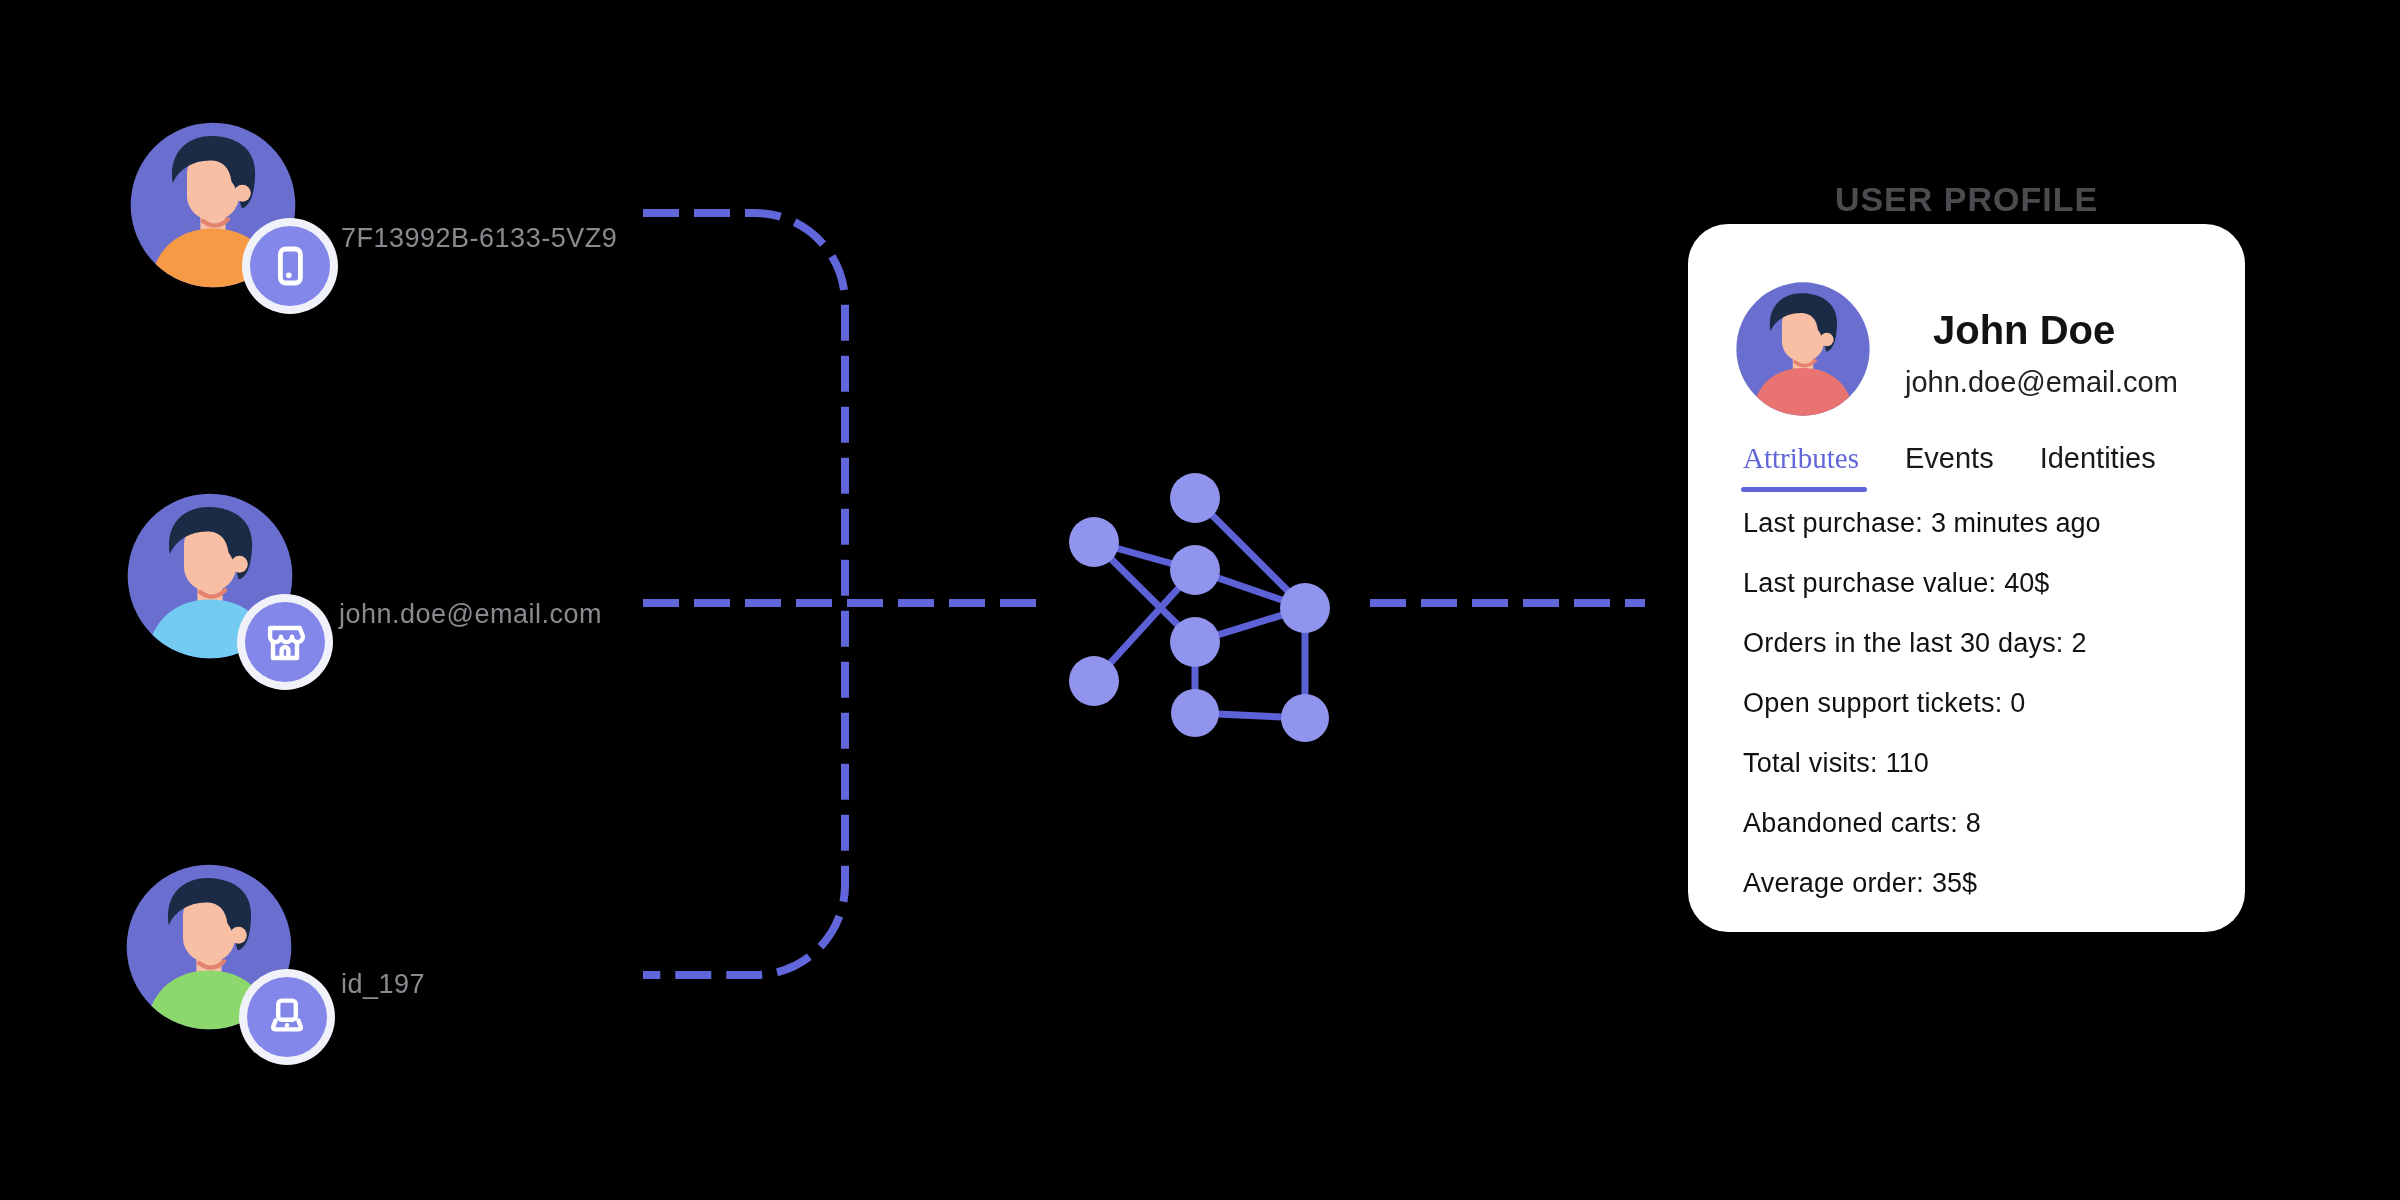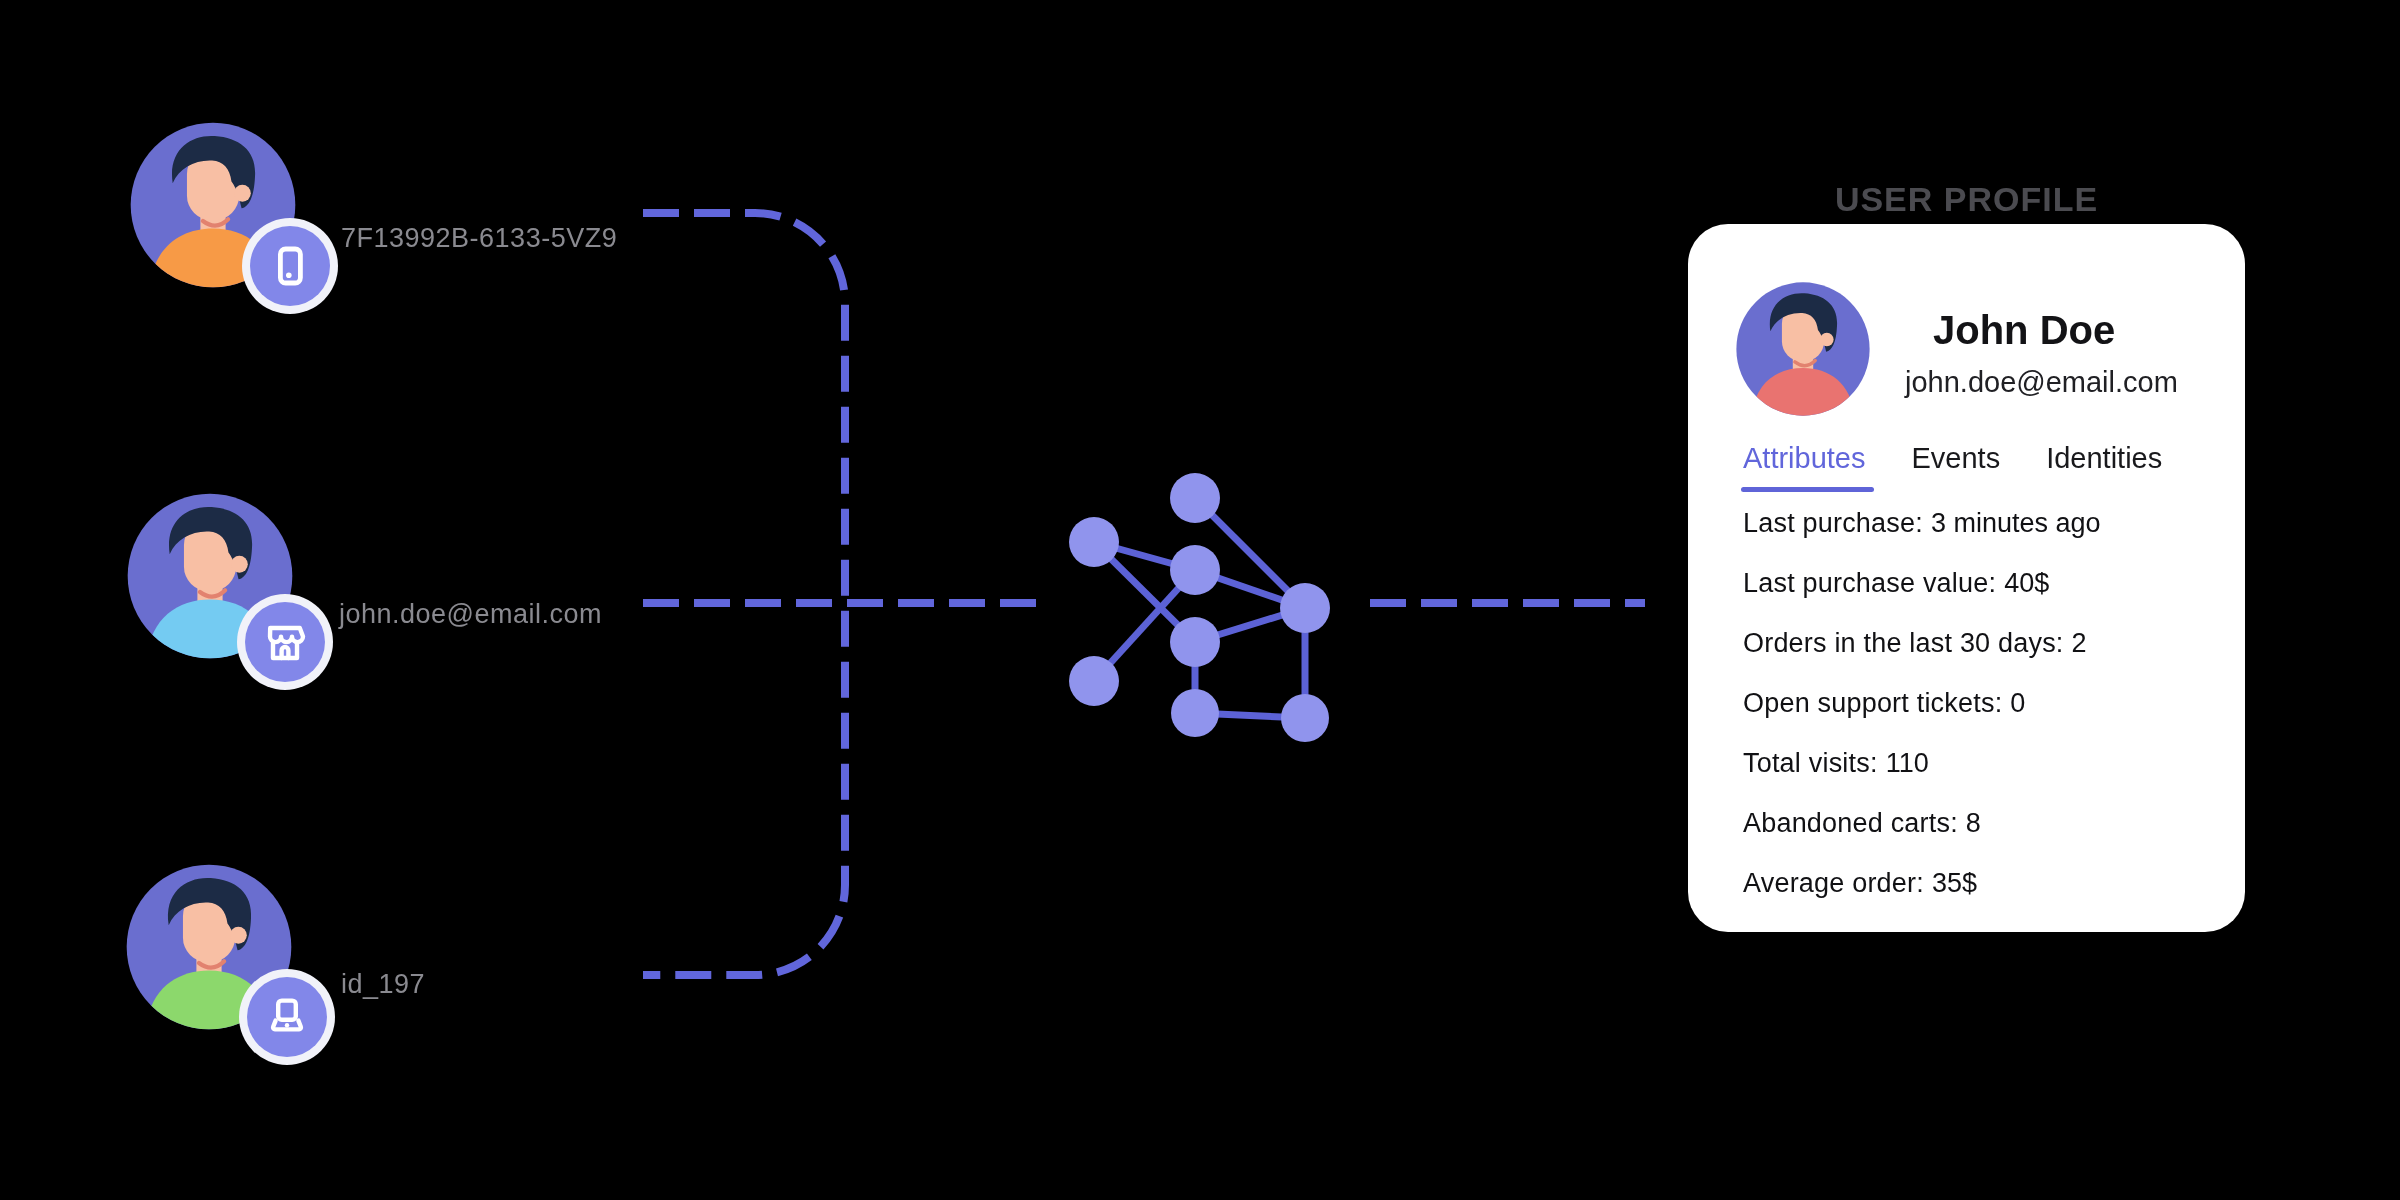--- a/index.html
+++ b/index.html
@@ -28,21 +28,21 @@
   
   .card{
     position:absolute;left:1688px;top:224px;width:557px;height:708px;
     background:#FFFFFF;border-radius:40px;
   }
   .card-avatar{position:absolute;left:47px;top:57px;width:136px;height:136px;}
   .card-name{position:absolute;left:217px;top:84px;font-size:40px;font-weight:700;color:#131316;white-space:nowrap;margin-left:28px;}
   .card-email{position:absolute;left:217px;top:142px;font-size:29px;color:#202024;white-space:nowrap;}
   .tabs{position:absolute;left:55px;top:218px;display:flex;gap:46px;font-size:29px;color:#19191C;}
   .tab{position:relative;cursor:pointer;white-space:nowrap;}
-  .tab.active{color:#6166DB;}
+  .tab.active{color:#6166DB;font-family:Liberation Serif, serif;}
   .tab.active::after{
     content:"";position:absolute;left:-2px;right:-8px;bottom:-17px;height:5px;
     background:#5F64D8;border-radius:2.5px;
   }
   .attrs{position:absolute;left:55px;top:285px;display:flex;flex-direction:column;gap:32px;}
   .attr-row{font-size:27px;color:#111114;line-height:28px;white-space:nowrap;}
   .attr-row b{font-weight:400;margin-right:8px;letter-spacing:0.2px;}
 </style>
 </head>
 <body>

